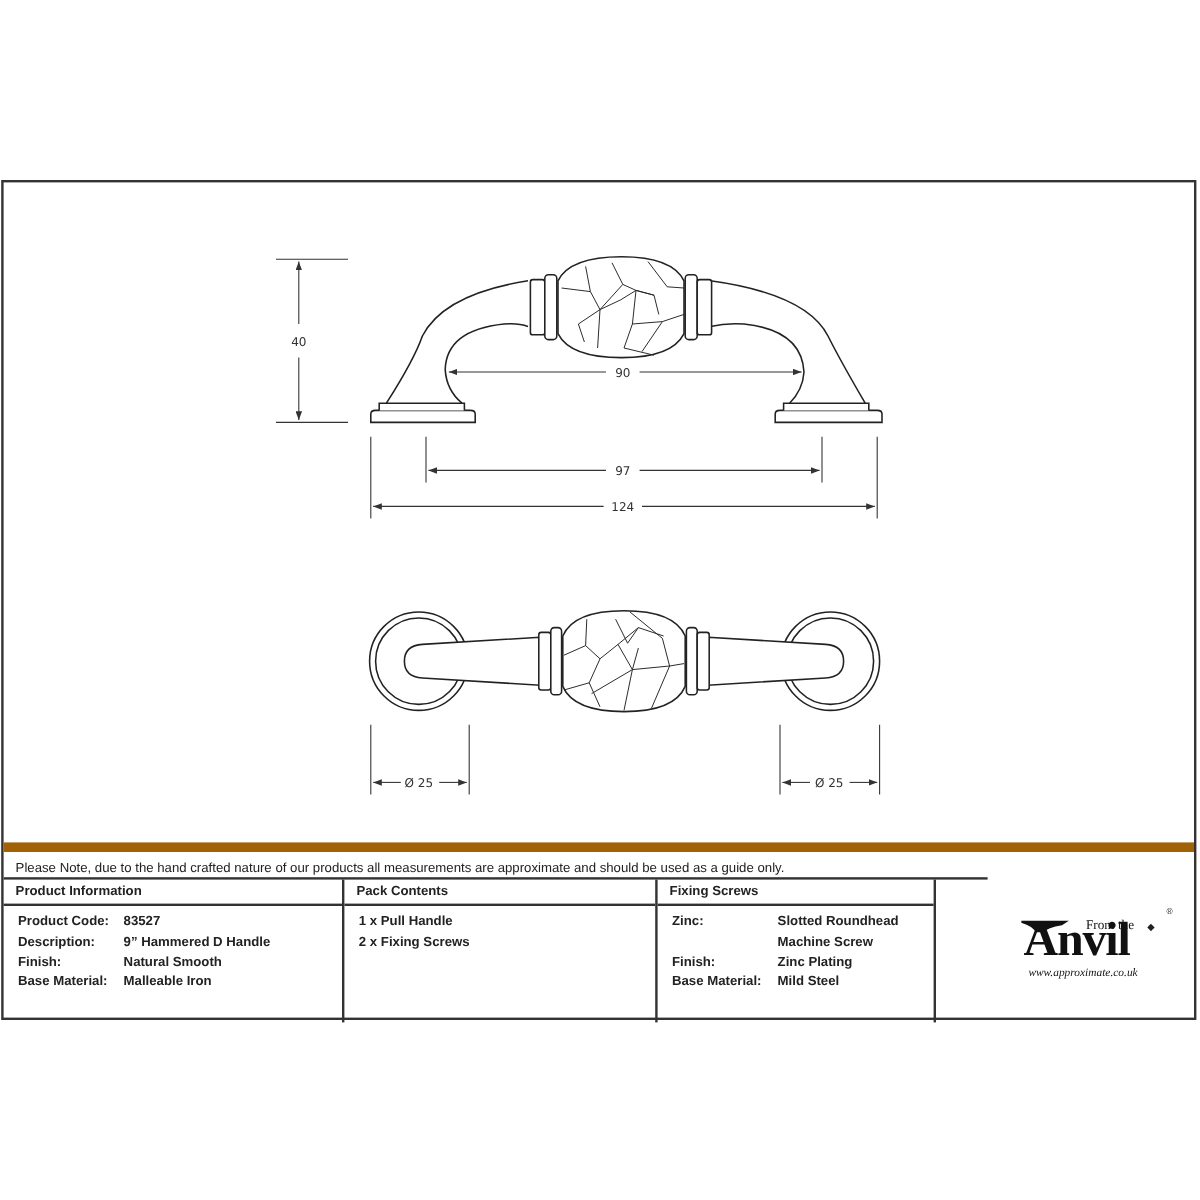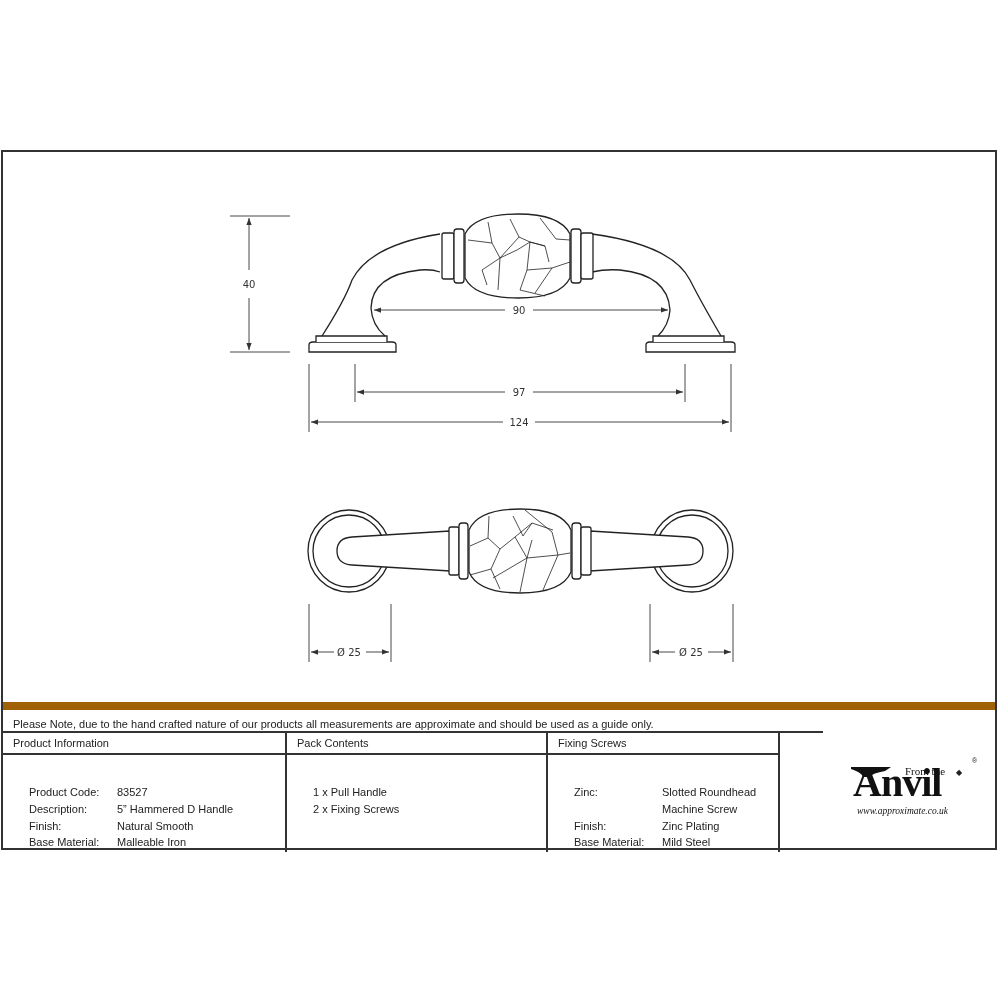--- a/index.html
+++ b/index.html
@@ -7,21 +7,21 @@
          font-family:"Liberation Sans", "DejaVu Sans", sans-serif; color:#222; }
   .frame { position:absolute; left:1px; top:150px; width:996px; height:700px;
            border:2px solid #333; box-sizing:border-box; }
   .drawing { position:absolute; left:0; top:0; width:1000px; height:1000px; }
   .note { position:absolute; left:3px; top:702px; width:992px; height:30px;
           border-top:8px solid #a16207; box-sizing:border-box;
           font-size:11px; line-height:28px; padding-left:10px; }
   .tbl { position:absolute; top:731px; height:119px; box-sizing:border-box; font-size:11px; }
   .col { position:absolute; top:0; height:119px; box-sizing:border-box; border-right:2px solid #333; }
   .col .hdr { height:20px; line-height:20px; padding-left:10px; border-bottom:2px solid #333; box-sizing:content-box; }
-  .col .rows { padding:5px 0 0 26px;margin-top:24px; }
+  .col .rows { padding:5px 0 0 12px; }
   .row { display:flex; line-height:16.8px; }
   .row .k { width:88px; flex:none; }
   .row .v { flex:1; }
   .logo { position:absolute; left:823px; top:731px; width:172px; height:119px; }
   .logo .big { position:absolute; left:30px; top:28px; font-family:"Liberation Serif","DejaVu Serif",serif;
                font-size:40px; font-weight:bold; letter-spacing:-1px; color:#111; }
   .logo .from { position:absolute; left:82px; top:34px; font-family:"Liberation Serif","DejaVu Serif",serif;
                 font-size:11px; color:#111; }
   .logo .url { position:absolute; left:34px; top:75px; font-family:"Liberation Serif","DejaVu Serif",serif;
                font-style:italic; font-size:9.5px; color:#111; }
@@ -139,31 +139,31 @@
     <line x1="733" y1="604" x2="733" y2="662"></line>
     <line x1="675" y1="652" x2="652" y2="652" marker-end="url(#arr)"></line>
     <line x1="708" y1="652" x2="731" y2="652" marker-end="url(#arr)"></line>
   </g>
   <text class="dim" x="349" y="656" text-anchor="middle">Ø 25</text>
   <text class="dim" x="691" y="656" text-anchor="middle">Ø 25</text>
 </svg>
 
 <div class="note">Please Note, due to the hand crafted nature of our products all measurements are approximate and should be used as a guide only.</div>
 
-<div class="tbl" style="left:3px;width:820px;border-top:2px solid #333;">
+<div class="tbl" style="left:3px;width:820px;border-top:2px solid #333;font-weight:bold;">
   <div class="col" style="left:0;width:284px;">
     <div class="hdr">Product Information</div>
     <div class="rows">
       <div class="row">
         <span class="k">Product Code:</span>
         <span class="v">83527</span>
       </div>
       <div class="row">
         <span class="k">Description:</span>
-        <span class="v">5” Hammered D Handle</span>
+        <span class="v">9” Hammered D Handle</span>
       </div>
       <div class="row">
         <span class="k">Finish:</span>
         <span class="v">Natural Smooth</span>
       </div>
       <div class="row">
         <span class="k">Base Material:</span>
         <span class="v">Malleable Iron</span>
       </div>
     </div>

